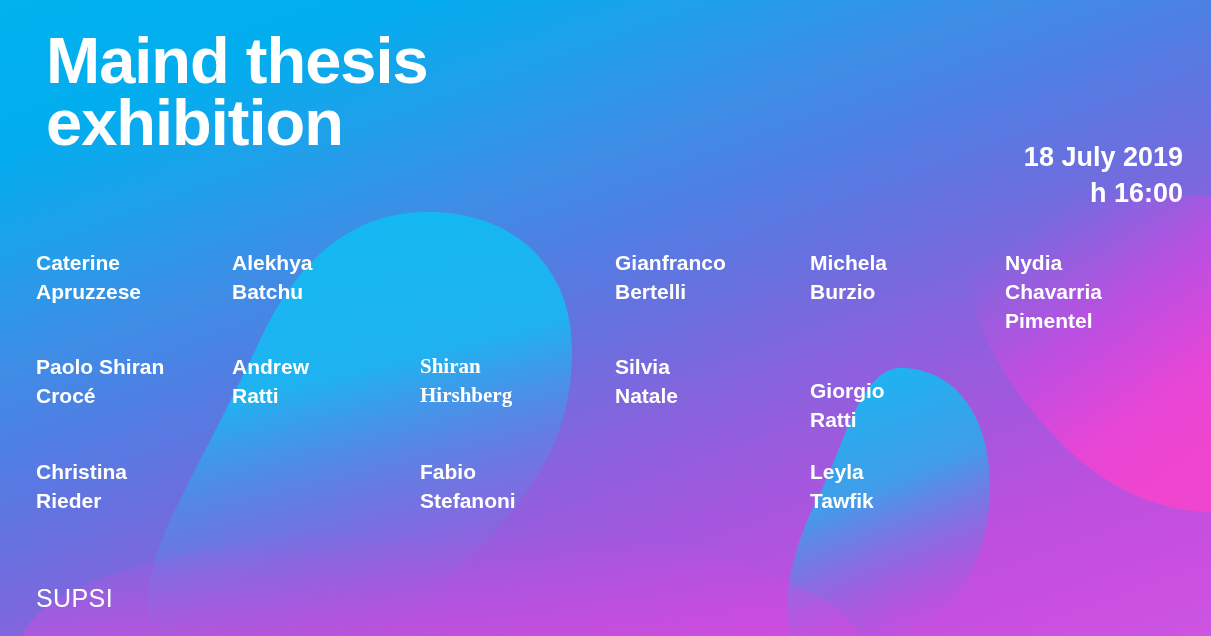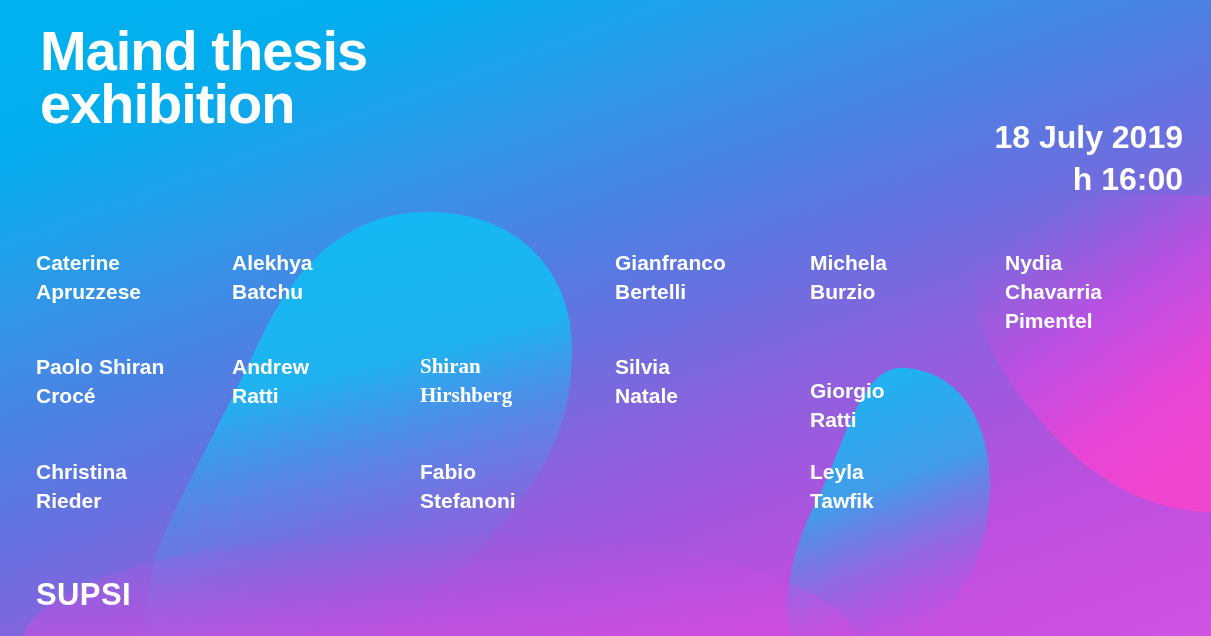--- a/index.html
+++ b/index.html
@@ -36,33 +36,33 @@
     inset: 0;
     pointer-events: none;
   }
   .blobs svg { display: block; width: 1211px; height: 636px; }
 
   
   .title {
     position: absolute;
     left: 34px;
     top: 18px;
-    font-size: 56px;
+    font-size: 65px;
     line-height: 0.95;
     font-weight: 700;
     letter-spacing: -1px;
     white-space: pre-line;
-    margin: 6px;
+    margin: 12px;
   }
   .datetime {
     position: absolute;
     right: 28px;
-    top: 116px;
+    top: 140px;
     text-align: right;
-    font-size: 32px;
+    font-size: 27px;
     line-height: 1.32;
     font-weight: 700;
   }
   .datetime > div { white-space: nowrap; }
 
   
   .names {
     position: absolute;
     left: 0;
     top: 240px;
@@ -75,22 +75,22 @@
     line-height: 29px;
     font-weight: 700;
     white-space: pre-line;
   }
 
   
   .logo {
     position: absolute;
     left: 36px;
     bottom: 23px;
-    font-size: 31px;
-    font-weight: 700;
+    font-size: 25px;
+    font-weight: 400;
     letter-spacing: 0.4px;
   }
 </style>
 </head>
 <body>
 
 <div id="poster">
 
   <div class="blobs">
     <svg viewBox="0 0 1211 636" xmlns="http://www.w3.org/2000/svg" aria-hidden="true">

